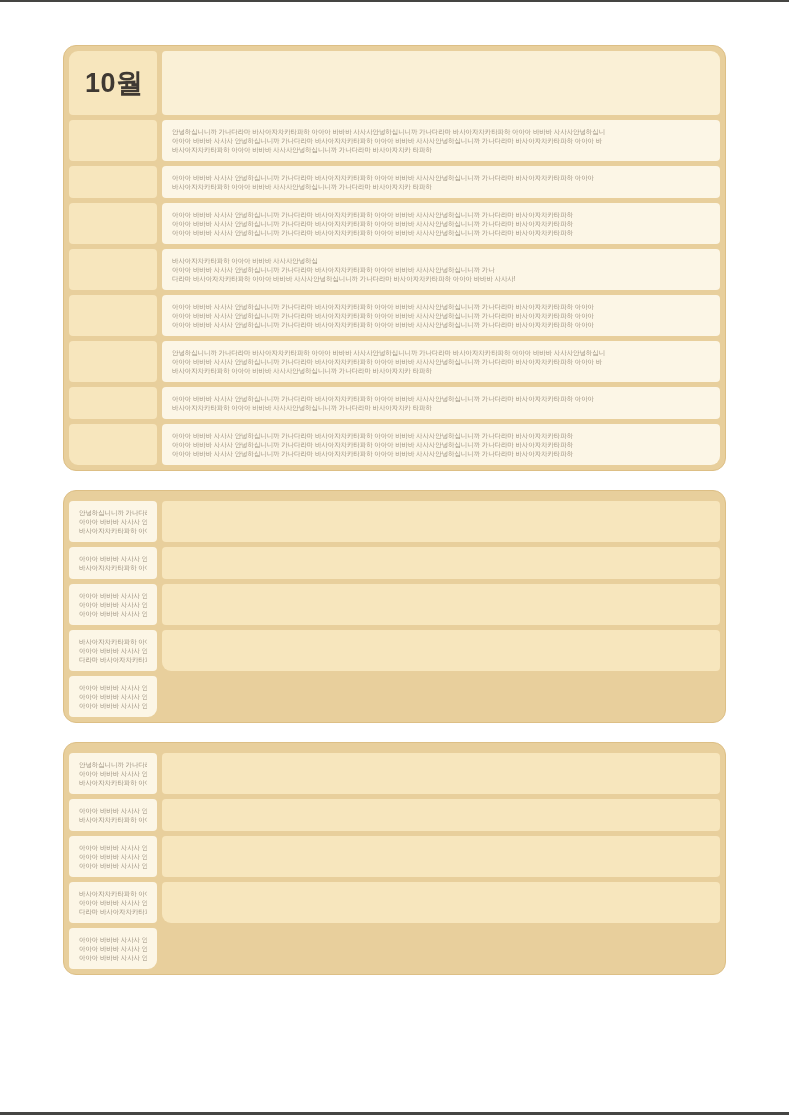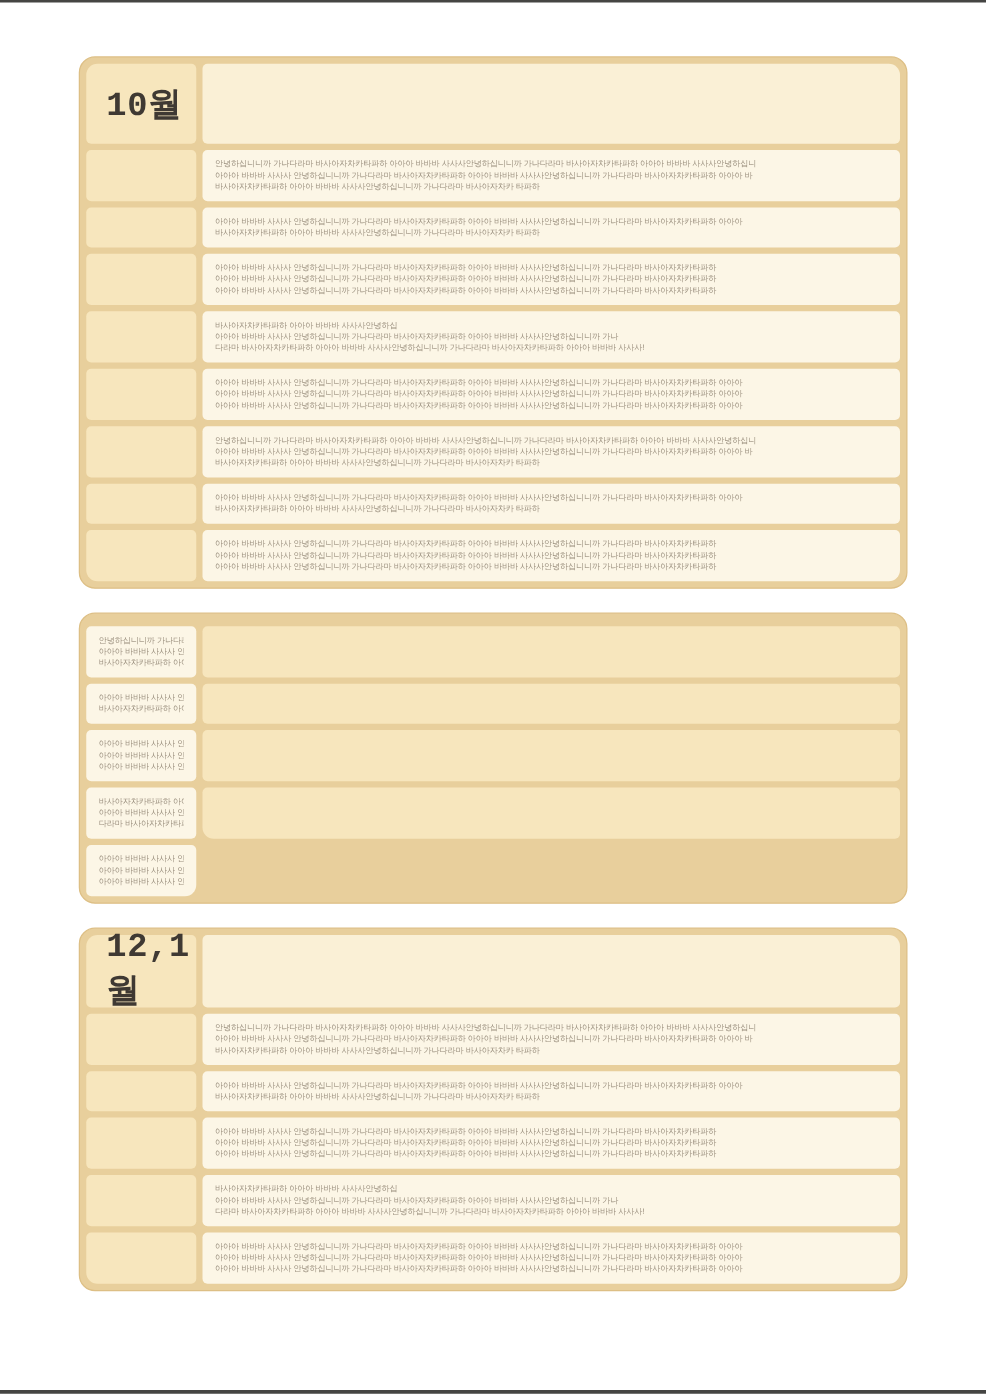--- a/index.html
+++ b/index.html
@@ -30,21 +30,20 @@
   .month > .header-cell{border-top-right-radius:9px;}
   .month > .cell:nth-last-child(2){border-bottom-left-radius:9px;}
   .month > .cell:last-child{border-bottom-right-radius:9px;}
   .header-label{
     display:flex;align-items:center;
     padding-left:16px;
     height:58px;
     font-size:27px;font-weight:800;
     color:var(--c-heading,#3f3933);
     letter-spacing:0.5px;
-    font-family:Liberation Mono, monospace;
   }
   .month.first .header-label{height:64px;}
   .header-cell{background:var(--c-header_cell,#faf0d6);}
   .text-cell{
     background:var(--c-content_cell,#fcf6e6);
     padding:7px 10px;
     display:flex;flex-direction:column;justify-content:center;
   }
   .line{
     font-size:6.5px;line-height:9px;
@@ -136,23 +135,20 @@
         <div class="line">다라마 바사아자차카타파하 아아아 바바바 사사사안녕하십니니까 가나다라마 바사아자차카타파하 아아아 바바바 사사사!</div>
       </div>
       <div class="cell label-cell"></div>
       <div class="cell text-cell">
         <div class="line">아아아 바바바 사사사 안녕하십니니까 가나다라마 바사아자차카타파하 아아아 바바바 사사사안녕하십니니까 가나다라마 바사아자차카타파하 아아아</div>
         <div class="line">아아아 바바바 사사사 안녕하십니니까 가나다라마 바사아자차카타파하 아아아 바바바 사사사안녕하십니니까 가나다라마 바사아자차카타파하 아아아</div>
         <div class="line">아아아 바바바 사사사 안녕하십니니까 가나다라마 바사아자차카타파하 아아아 바바바 사사사안녕하십니니까 가나다라마 바사아자차카타파하 아아아</div>
       </div>
     </section>
     <section class="month">
-      <div class="cell label-cell">
-        <div class="header-label">12,1월</div>
-      </div>
       <div class="cell header-cell"></div>
       <div class="cell label-cell"></div>
       <div class="cell text-cell">
         <div class="line">안녕하십니니까 가나다라마 바사아자차카타파하 아아아 바바바 사사사안녕하십니니까 가나다라마 바사아자차카타파하 아아아 바바바 사사사안녕하십니</div>
         <div class="line">아아아 바바바 사사사 안녕하십니니까 가나다라마 바사아자차카타파하 아아아 바바바 사사사안녕하십니니까 가나다라마 바사아자차카타파하 아아아 바</div>
         <div class="line">바사아자차카타파하 아아아 바바바 사사사안녕하십니니까 가나다라마 바사아자차카 타파하</div>
       </div>
       <div class="cell label-cell"></div>
       <div class="cell text-cell">
         <div class="line">아아아 바바바 사사사 안녕하십니니까 가나다라마 바사아자차카타파하 아아아 바바바 사사사안녕하십니니까 가나다라마 바사아자차카타파하 아아아</div>

